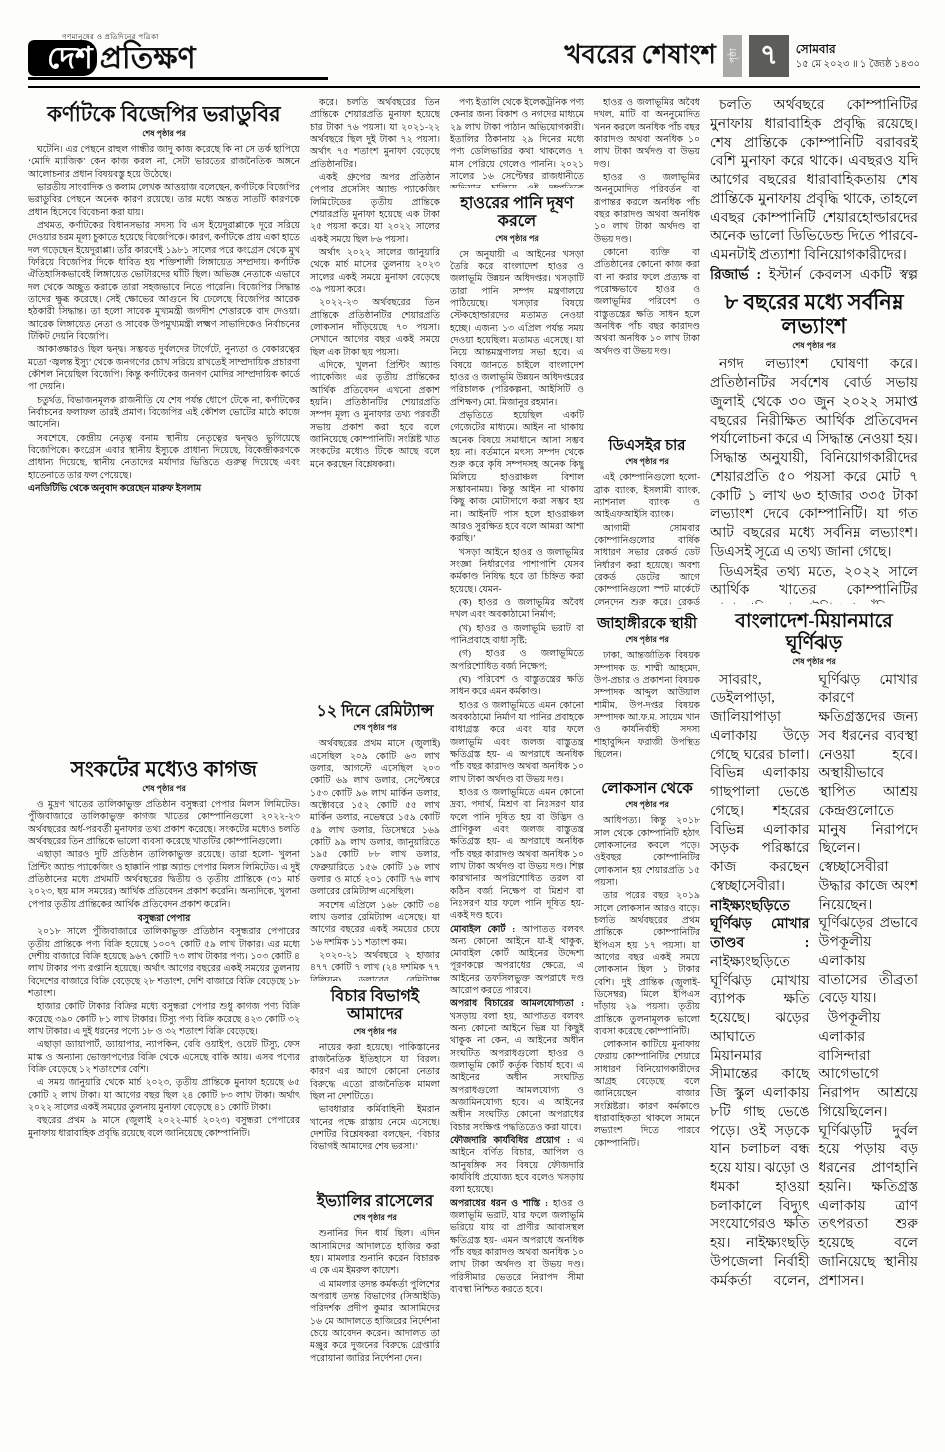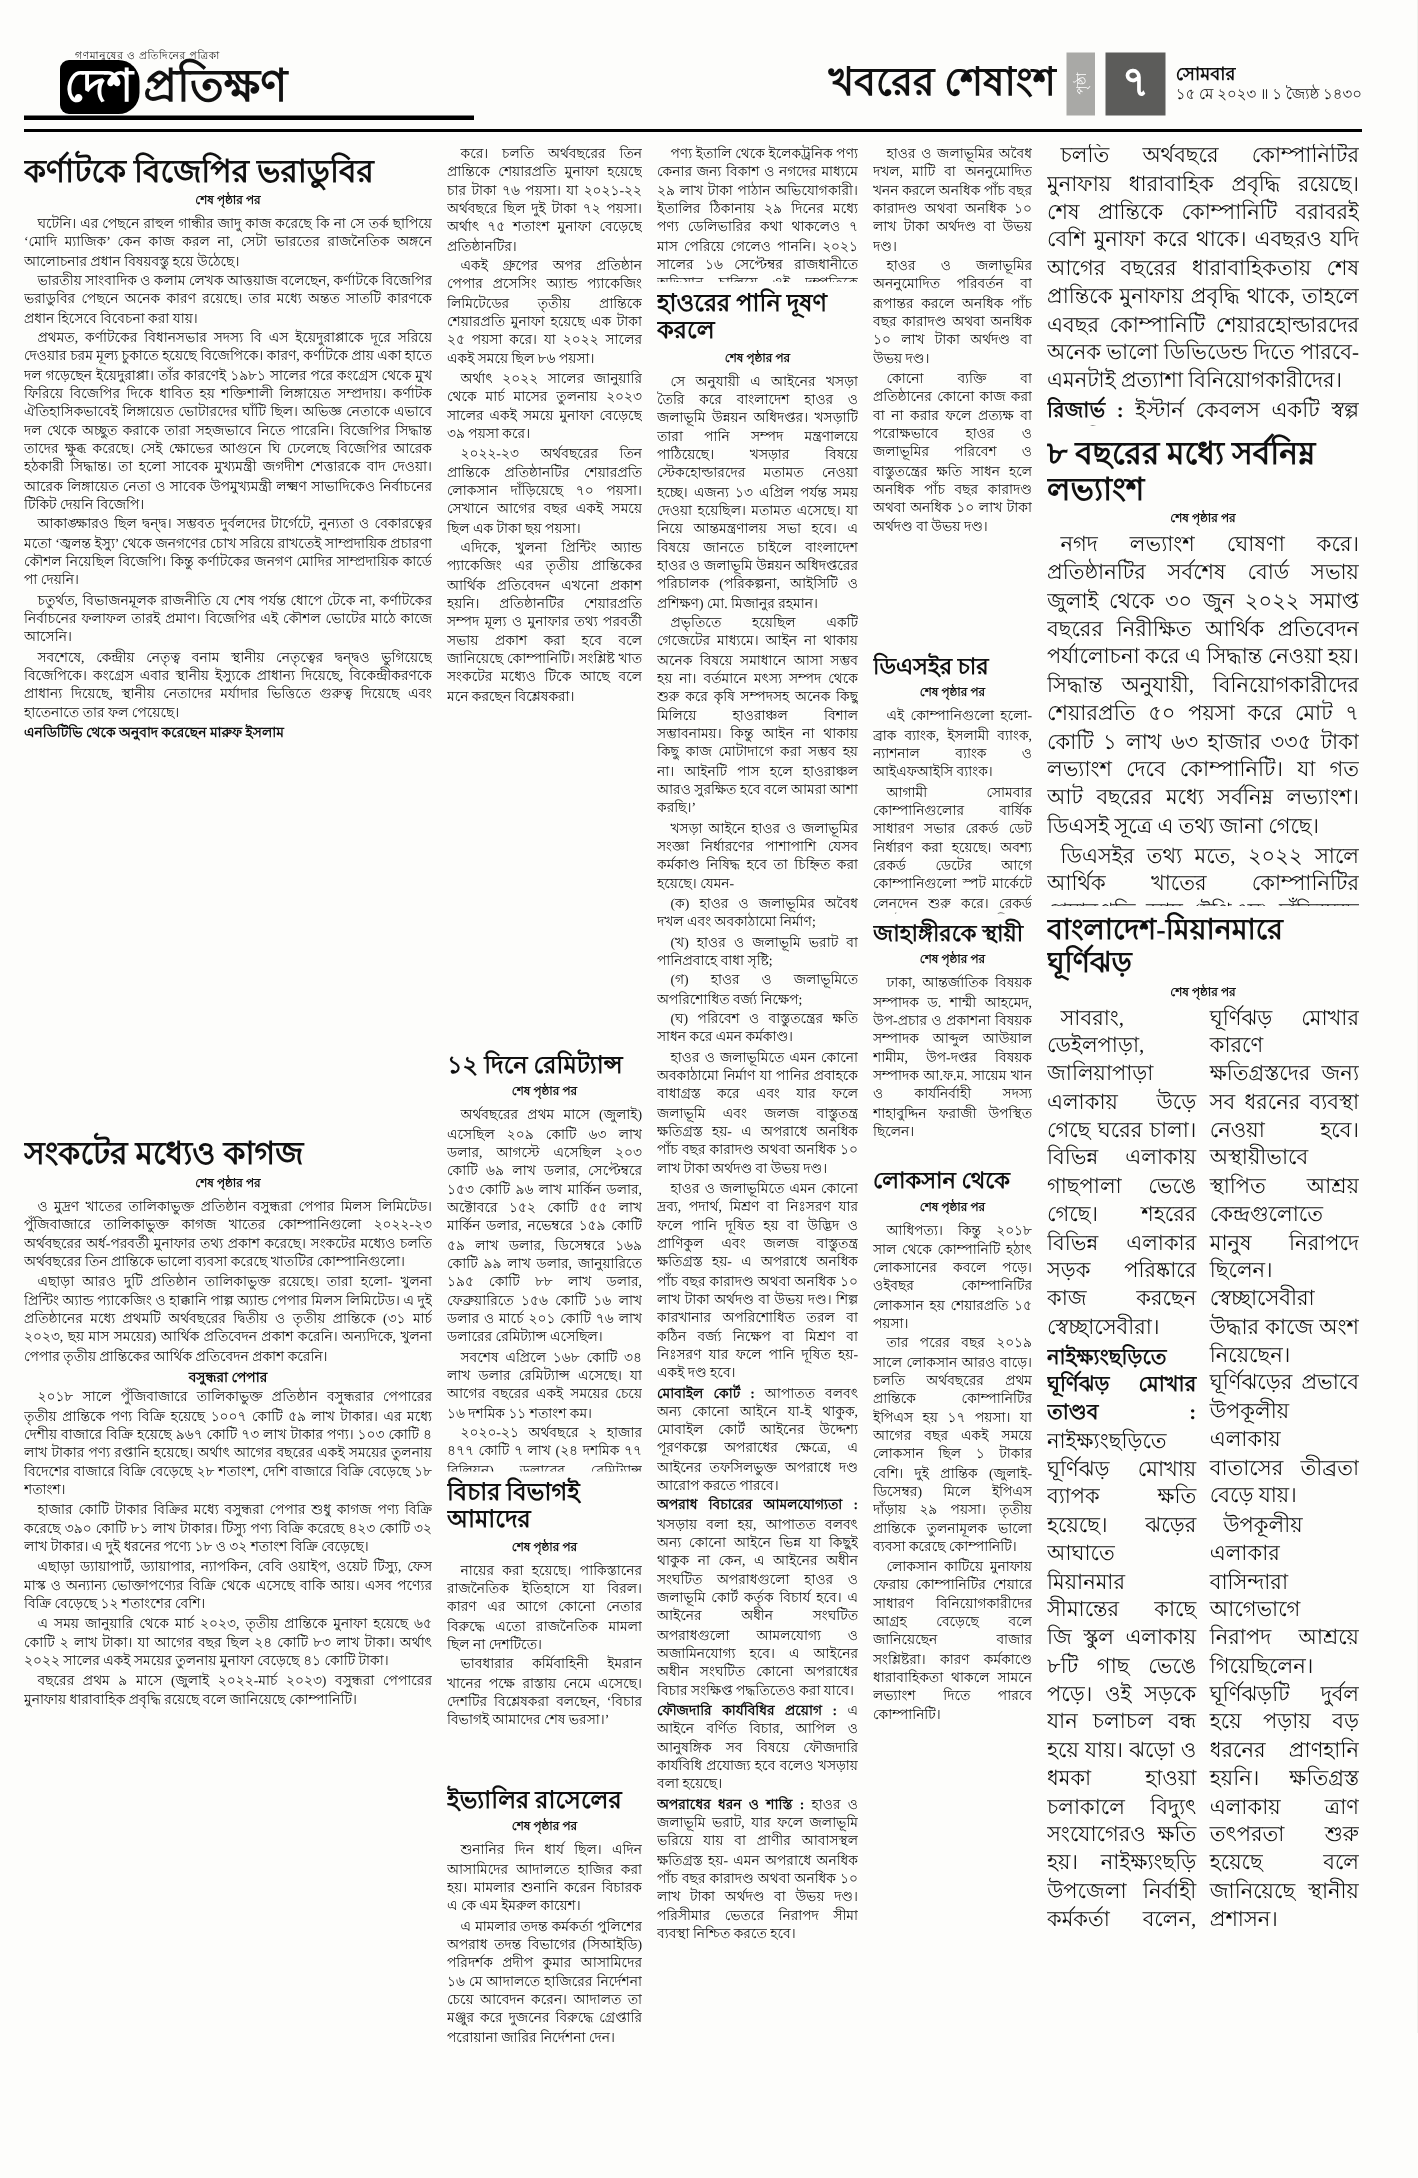--- a/index.html
+++ b/index.html
@@ -1,44 +1,44 @@
 <!DOCTYPE html>
 <html lang="bn"><head>
 <meta charset="utf-8">
 <style>
   html,body{margin:0;padding:0;background:#e8e8e4;}
   .page{position:relative;width:945px;height:1452px;margin:0 auto;background:#fdfdfb;color:#111;
         font-family:"Liberation Serif","DejaVu Serif",serif;overflow:hidden;}
-  .inner{position:absolute;left:16px;top:0;width:892px;}
+  .inner{position:absolute;left:28px;top:0;width:892px;}
 
   
   header{display:flex;justify-content:space-between;align-items:flex-end;padding-top:30px;height:50px;}
   .brand{width:300px;}
   .brand .tagline{font-size:7px;letter-spacing:.5px;margin-left:34px;color:#222;}
   .brand .masthead{font-size:30px;font-weight:bold;line-height:1;white-space:nowrap;}
-  .brand .logo-mark{background:#000;color:#fff;border-radius:6px 14px 14px 6px;padding:1px 4px 2px 3px;margin-right:3px;margin-left:24px;}
+  .brand .logo-mark{background:#000;color:#fff;border-radius:6px 14px 14px 6px;padding:1px 4px 2px 19px;margin-right:3px;}
   .brand .brand-rule{height:3px;background:#000;margin-top:4px;width:300px;}
   .head-right{display:flex;align-items:center;gap:7px;padding-bottom:2px;}
   .section-title{font-size:26px;font-weight:bold;white-space:nowrap;margin-left:44px;}
   .page-label-box{background:#a9a9a6;color:#fff;font-size:9px;writing-mode:vertical-rl;transform:rotate(180deg);
                   padding:4px 2px;height:34px;display:flex;align-items:center;justify-content:center;}
   .page-num-box{background:#5c5c5a;color:#fff;font-size:28px;font-weight:bold;width:40px;height:42px;
                 display:flex;align-items:center;justify-content:center;}
   .date-block{font-size:10px;line-height:1.3;}
   .date-block .day{font-weight:bold;font-size:12px;}
   .head-rule{height:2px;background:#000;margin-top:6px;}
 
   
   main{display:grid;grid-template-columns:272px 130px 134px 106px 208px;gap:10px;margin-top:8px;
        height:1340px;overflow:hidden;}
   .col{display:flex;flex-direction:column;overflow:hidden;}
   .article{overflow:hidden;}
   .article.fill{flex:1 1 auto;}
 
-  .headline{font-weight:bold;line-height:1.15;margin:6px 0 1px;}
+  .headline{font-weight:bold;text-align:center;line-height:1.15;margin:6px 0 1px;}
   .headline.h-wide{font-size:21px;}
   .headline.h-col{font-size:16px;}
   .headline.h-col-sm{font-size:15px;}
   .dateline{font-size:8px;font-weight:bold;text-align:center;margin-bottom:3px;}
 
   .body{font-size:9.2px;line-height:1.34;text-align:justify;}
   .body p{margin:0 0 1px;text-indent:9px;}
   .body p.noindent{text-indent:0;}
   .body .subhead{font-weight:bold;text-align:left;margin:2px 0 1px;}
   .body .credit{font-weight:bold;text-indent:0;}

